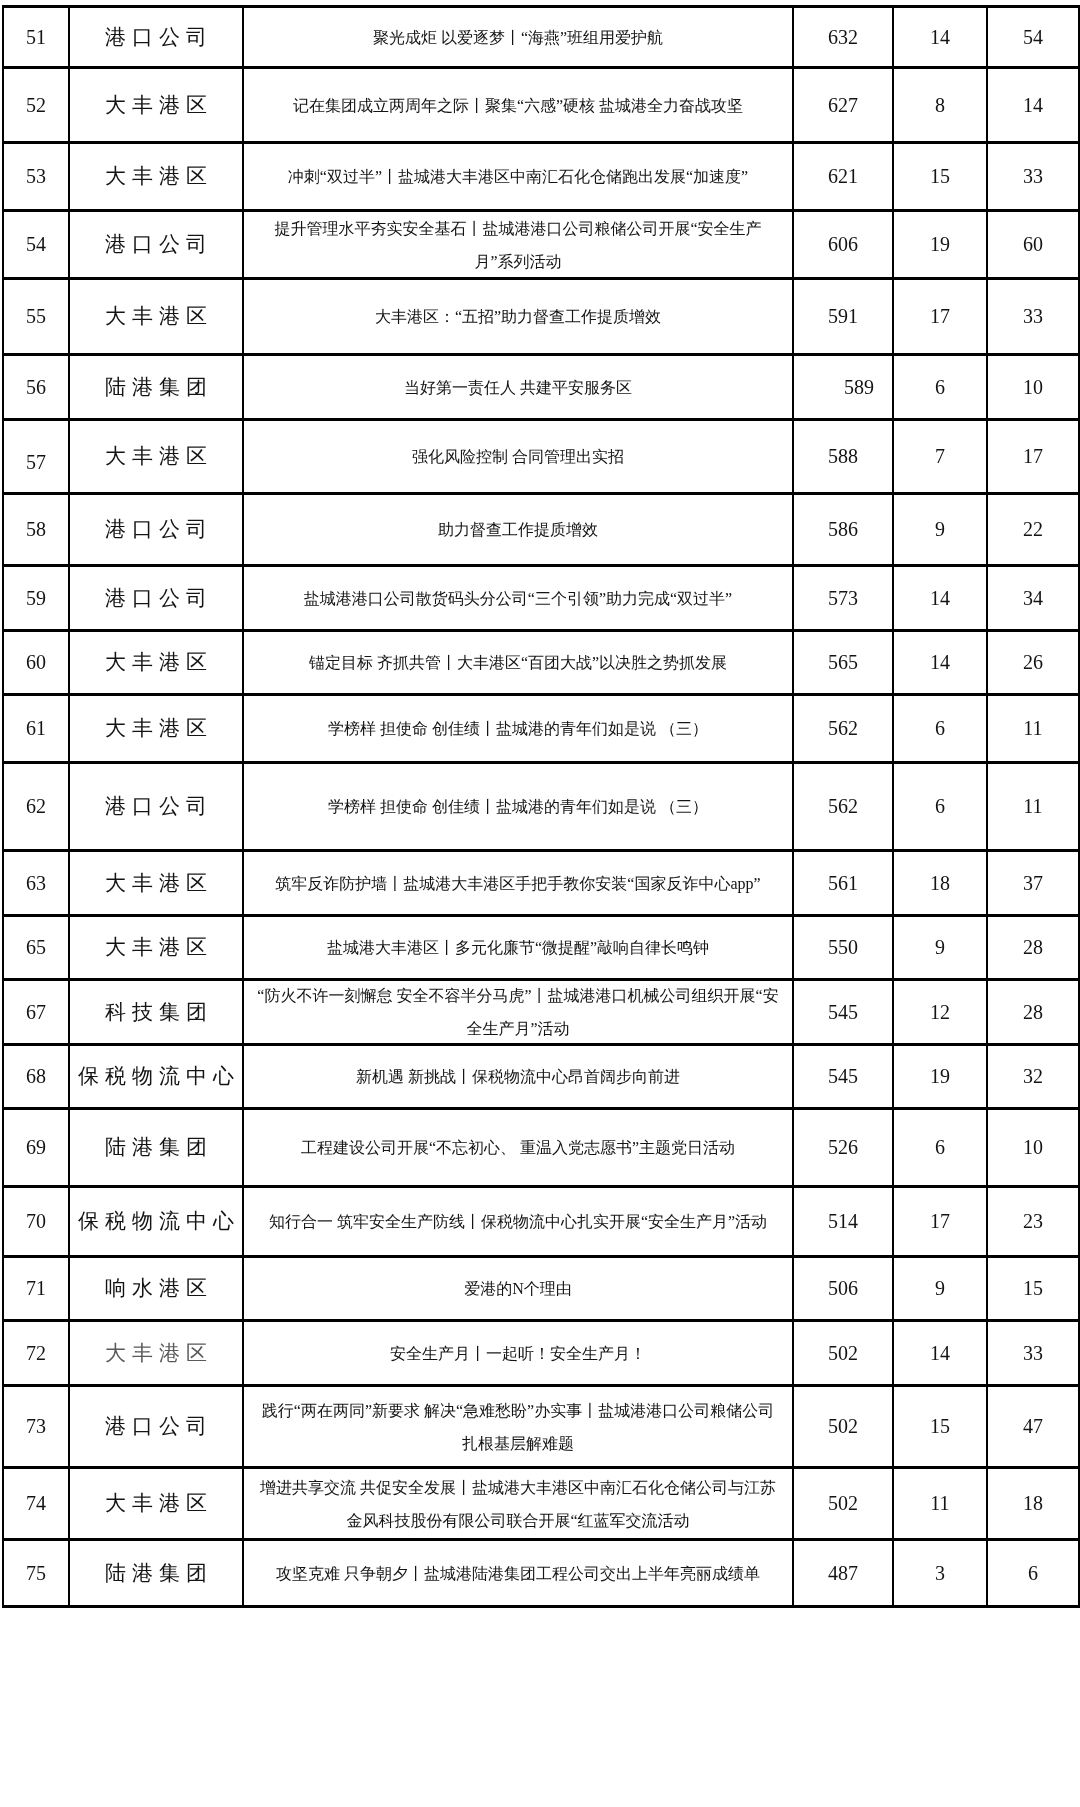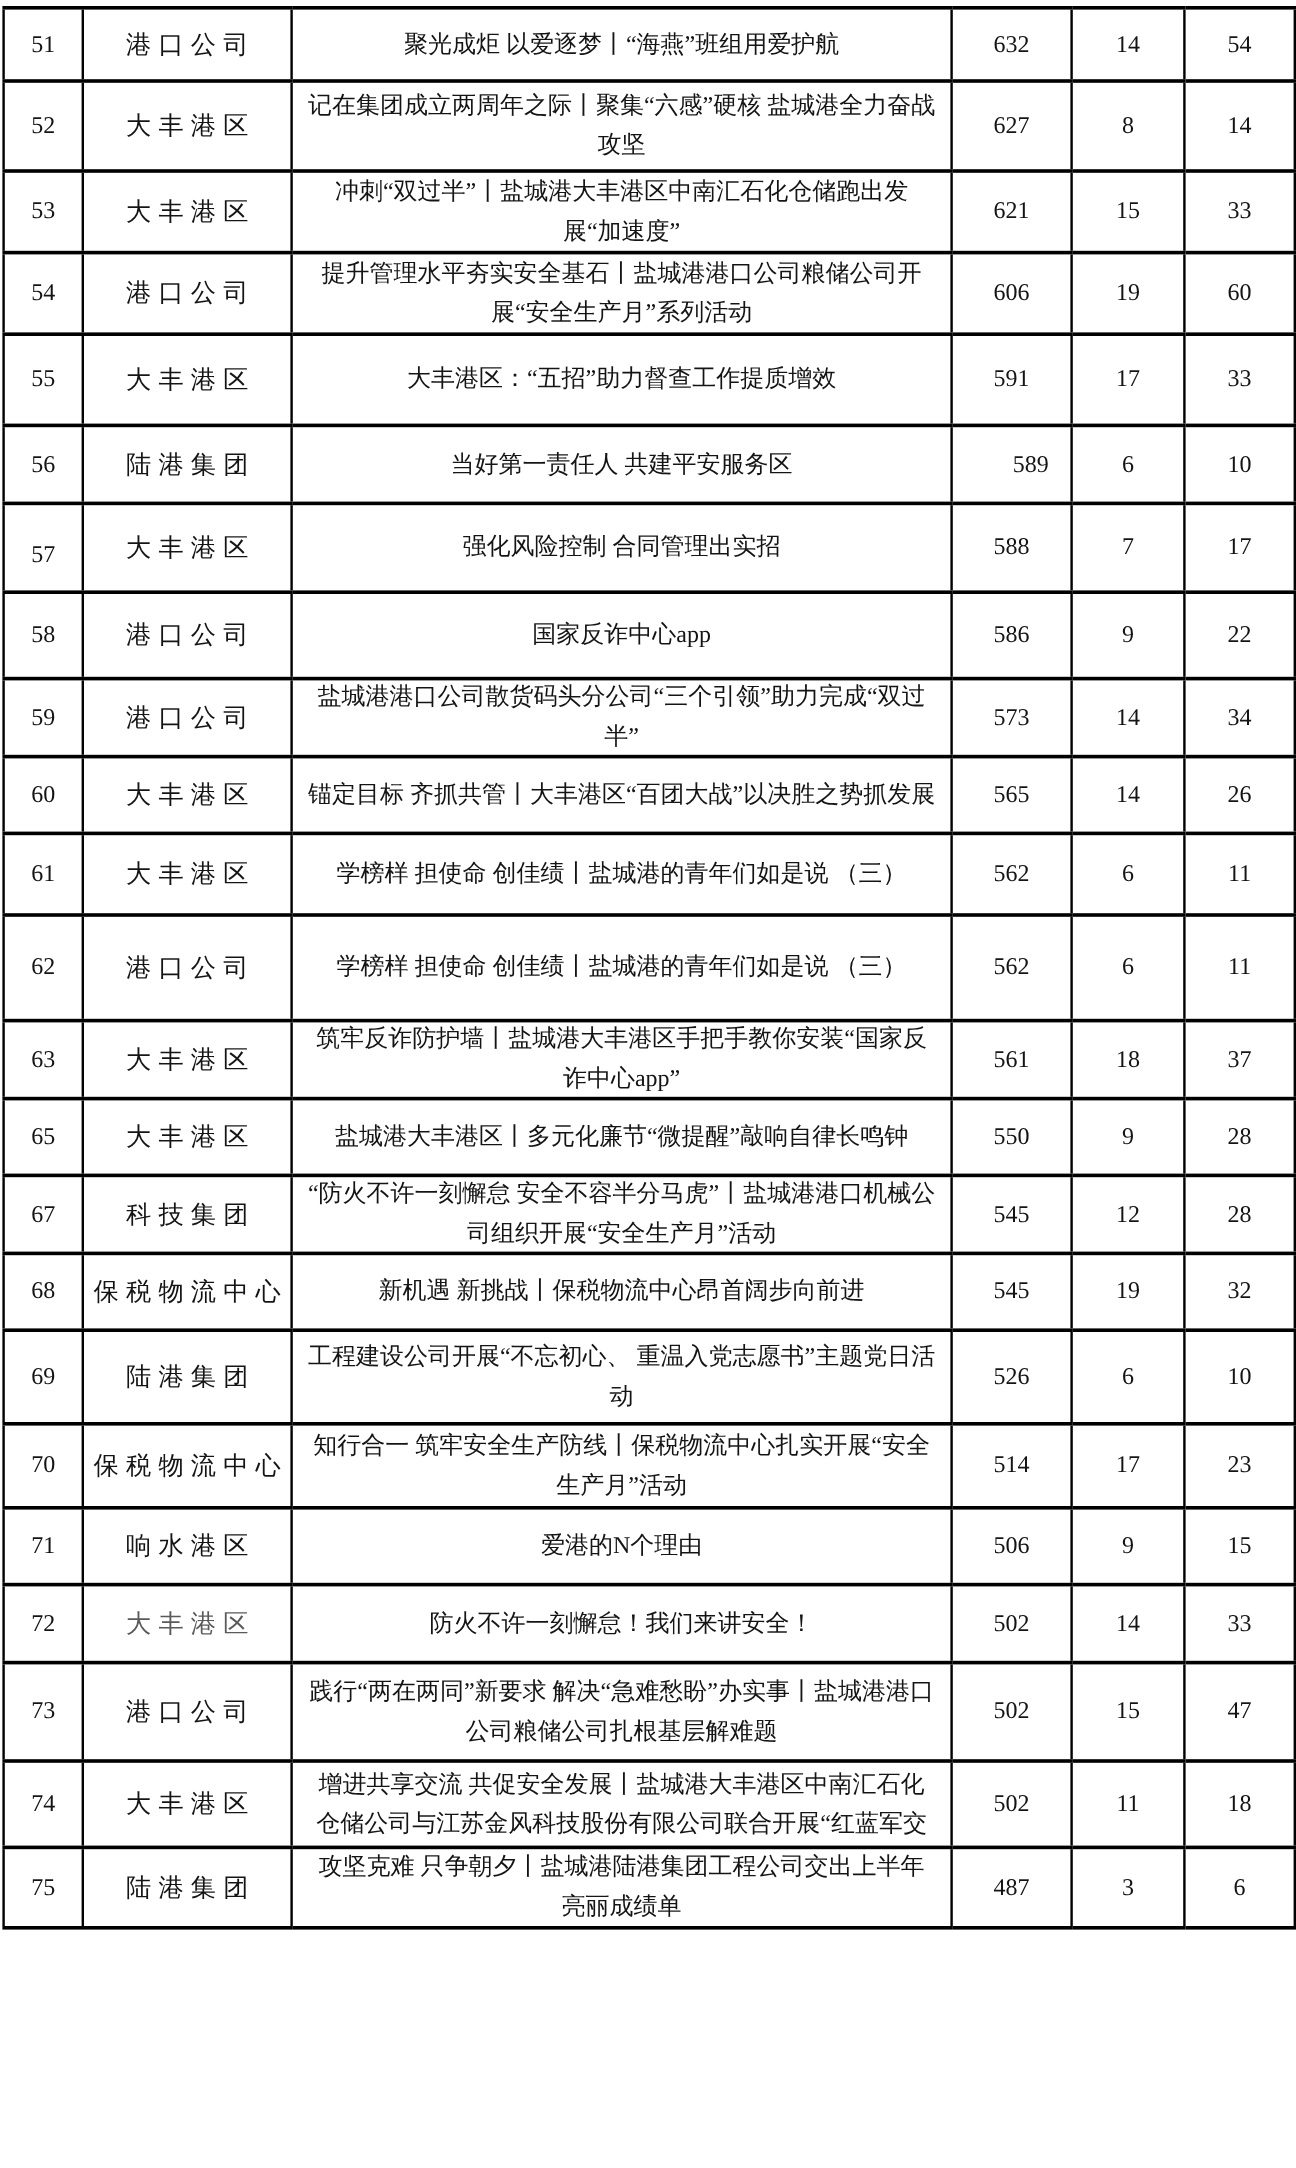--- a/index.html
+++ b/index.html
@@ -21,21 +21,21 @@
     overflow:hidden;
   }
   .cw{
     display:flex;align-items:center;justify-content:center;
     width:100%;overflow:hidden;
     line-height:33px;
   }
   .cw.clip-top{align-items:flex-start;}
   .c-no{font-size:20px;}
   .c-dept{font-size:21px;letter-spacing:6px;text-indent:6px;}
-  .c-title{font-size:20px;padding:0 6px;margin-top:48px;}
+  .c-title{font-size:16px;padding:0 6px;margin-top:48px;}
   .c-title .cw{padding:0 6px;width:auto;}
   .c-num{font-size:20px;}
   .muted{color:#5a5a5a;}
 </style>
 </head>
 <body>
 
 <table>
   <colgroup>
     <col style="width:66px">
@@ -187,21 +187,21 @@
         </td>
   </tr>
       <tr style="height: 72px;">
     <td class="c-no">
           <div class="cw" style="height: 66px;">58</div>
         </td>
     <td class="c-dept">
           <div class="cw" style="height: 66px;">港口公司</div>
         </td>
     <td class="c-title">
-          <div class="cw" style="height: 66px;">国家反诈中心app</div>
+          <div class="cw" style="height: 66px;">助力督查工作提质增效</div>
         </td>
     <td class="c-num">
           <div class="cw" style="height: 66px;">586</div>
         </td>
     <td class="c-num">
           <div class="cw" style="height: 66px;">9</div>
         </td>
     <td class="c-num">
           <div class="cw" style="height: 66px;">22</div>
         </td>
@@ -427,21 +427,21 @@
         </td>
   </tr>
       <tr style="height: 65px;">
     <td class="c-no">
           <div class="cw" style="height: 59px;">72</div>
         </td>
     <td class="c-dept">
           <div class="cw muted" style="height: 59px;">大丰港区</div>
         </td>
     <td class="c-title">
-          <div class="cw" style="height: 59px;">防火不许一刻懈怠！我们来讲安全！</div>
+          <div class="cw" style="height: 59px;">安全生产月丨一起听！安全生产月！</div>
         </td>
     <td class="c-num">
           <div class="cw" style="height: 59px;">502</div>
         </td>
     <td class="c-num">
           <div class="cw" style="height: 59px;">14</div>
         </td>
     <td class="c-num">
           <div class="cw" style="height: 59px;">33</div>
         </td>

